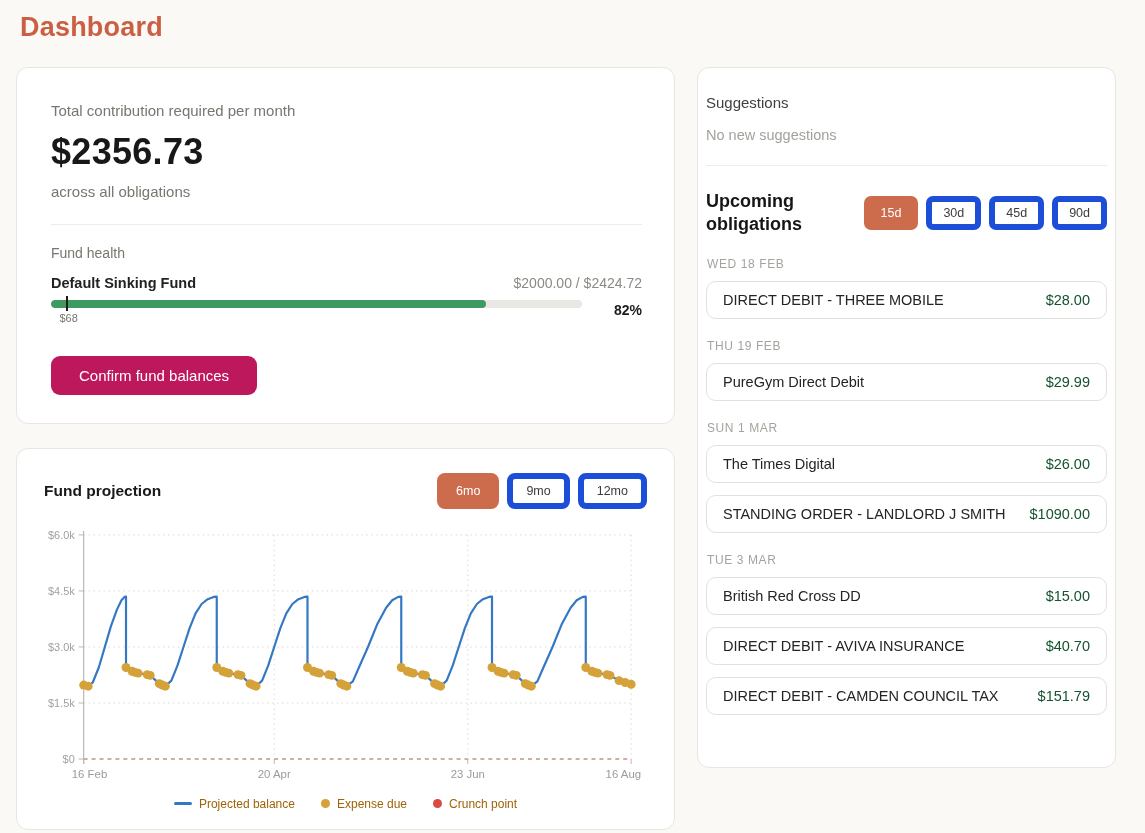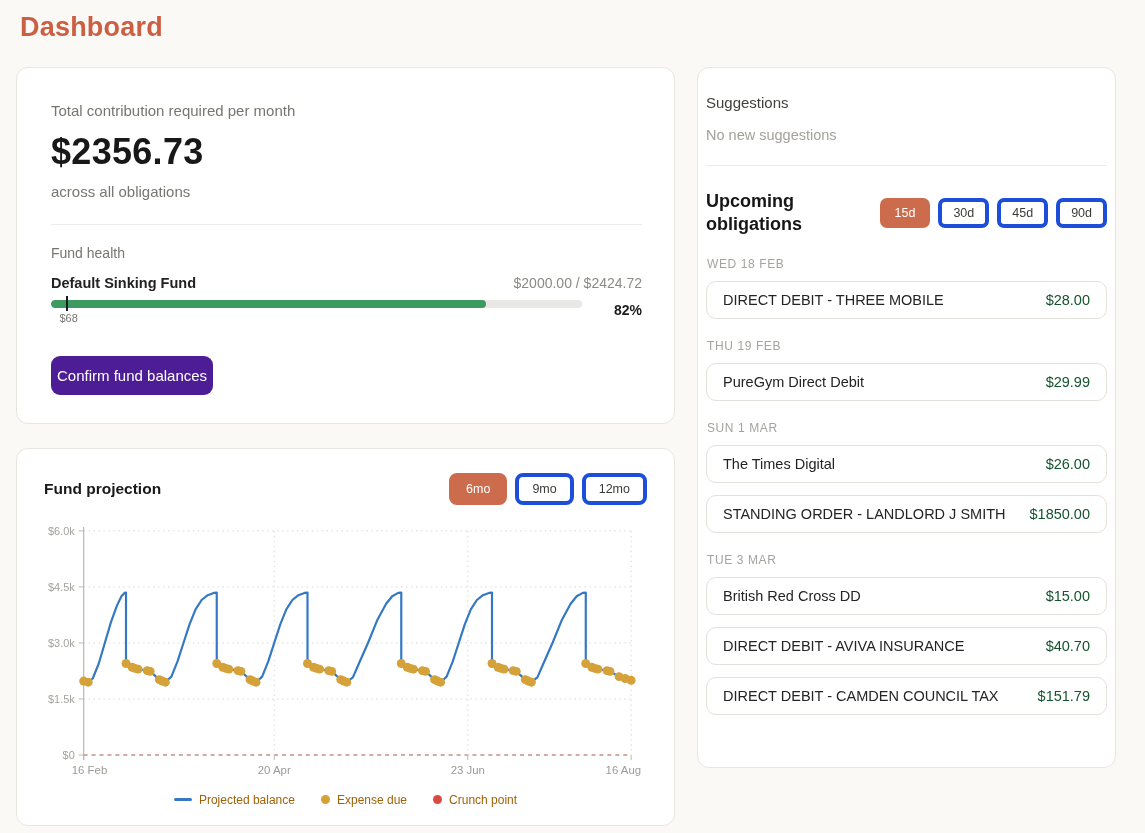--- a/index.html
+++ b/index.html
@@ -36,40 +36,40 @@
   .fund-amounts { font-size: 14px; color: #8b8a85; }
   .bar-row { display: flex; align-items: flex-start; }
   .bar-wrap { flex: 1; position: relative; margin-right: 18px; }
   .bar-track { height: 8px; border-radius: 5px; background: #e9e8e4; overflow: hidden; }
   .bar-fill { height: 100%; border-radius: 5px; background: #3d9b62; }
   .bar-marker { position: absolute; top: -4px; width: 2px; height: 15px; background: #1b1b1b; }
   .bar-marker-label { position: absolute; top: 12px; transform: translateX(-35%); font-size: 11px; color: #77766f; }
   .bar-pct { width: 42px; text-align: right; font-size: 14px; font-weight: 700; color: #1b1b1b; margin-top: 2px; }
   .confirm-btn {
     margin-top: 38px;
-    background: #4c1d95;
+    background: #be185d;
     color: #fff;
     border: none;
     border-radius: 9px;
     font-size: 15px;
     font-family: inherit;
-    padding: 11px 6px;
+    padding: 11px 28px;
     cursor: pointer;
   }
   
   .projection-card { padding: 24px 25px 18px; }
   .proj-head { display: flex; justify-content: space-between; align-items: center; margin-bottom: 14px; padding: 0 2px 0 2px; }
   .proj-title { font-size: 15.5px; font-weight: 700; color: #191919; }
   .chip-row { display: flex; gap: 8px; }
   .chip {
     font-family: inherit;
     font-size: 12.5px;
     color: #3b3b38;
     background: #fff;
-    border: 4px solid #1d4ed8;
+    border: 6px solid #1d4ed8;
     border-radius: 8px;
     padding: 5px 13px;
     cursor: pointer;
   }
   .chip.active { background: #cc6c4c; border-color: #cc6c4c; color: #fff; }
   .chart-box { width: 100%; }
   .legend { display: flex; justify-content: center; gap: 26px; margin-top: 10px; }
   .legend-item { display: flex; align-items: center; gap: 7px; font-size: 12px; color: #a16207; }
   .sw-line { display: inline-block; width: 18px; height: 3px; border-radius: 2px; }
   .sw-dot { display: inline-block; width: 9px; height: 9px; border-radius: 50%; }
@@ -259,21 +259,21 @@
           <span class="ob-name">PureGym Direct Debit</span>
           <span class="ob-amount">$29.99</span>
         </div>
         <div class="ob-date">SUN 1 MAR</div>
         <div class="ob-row">
           <span class="ob-name">The Times Digital</span>
           <span class="ob-amount">$26.00</span>
         </div>
         <div class="ob-row">
           <span class="ob-name">STANDING ORDER - LANDLORD J SMITH</span>
-          <span class="ob-amount">$1850.00</span>
+          <span class="ob-amount">$1090.00</span>
         </div>
         <div class="ob-date">TUE 3 MAR</div>
         <div class="ob-row">
           <span class="ob-name">British Red Cross DD</span>
           <span class="ob-amount">$15.00</span>
         </div>
         <div class="ob-row">
           <span class="ob-name">DIRECT DEBIT - AVIVA INSURANCE</span>
           <span class="ob-amount">$40.70</span>
         </div>

